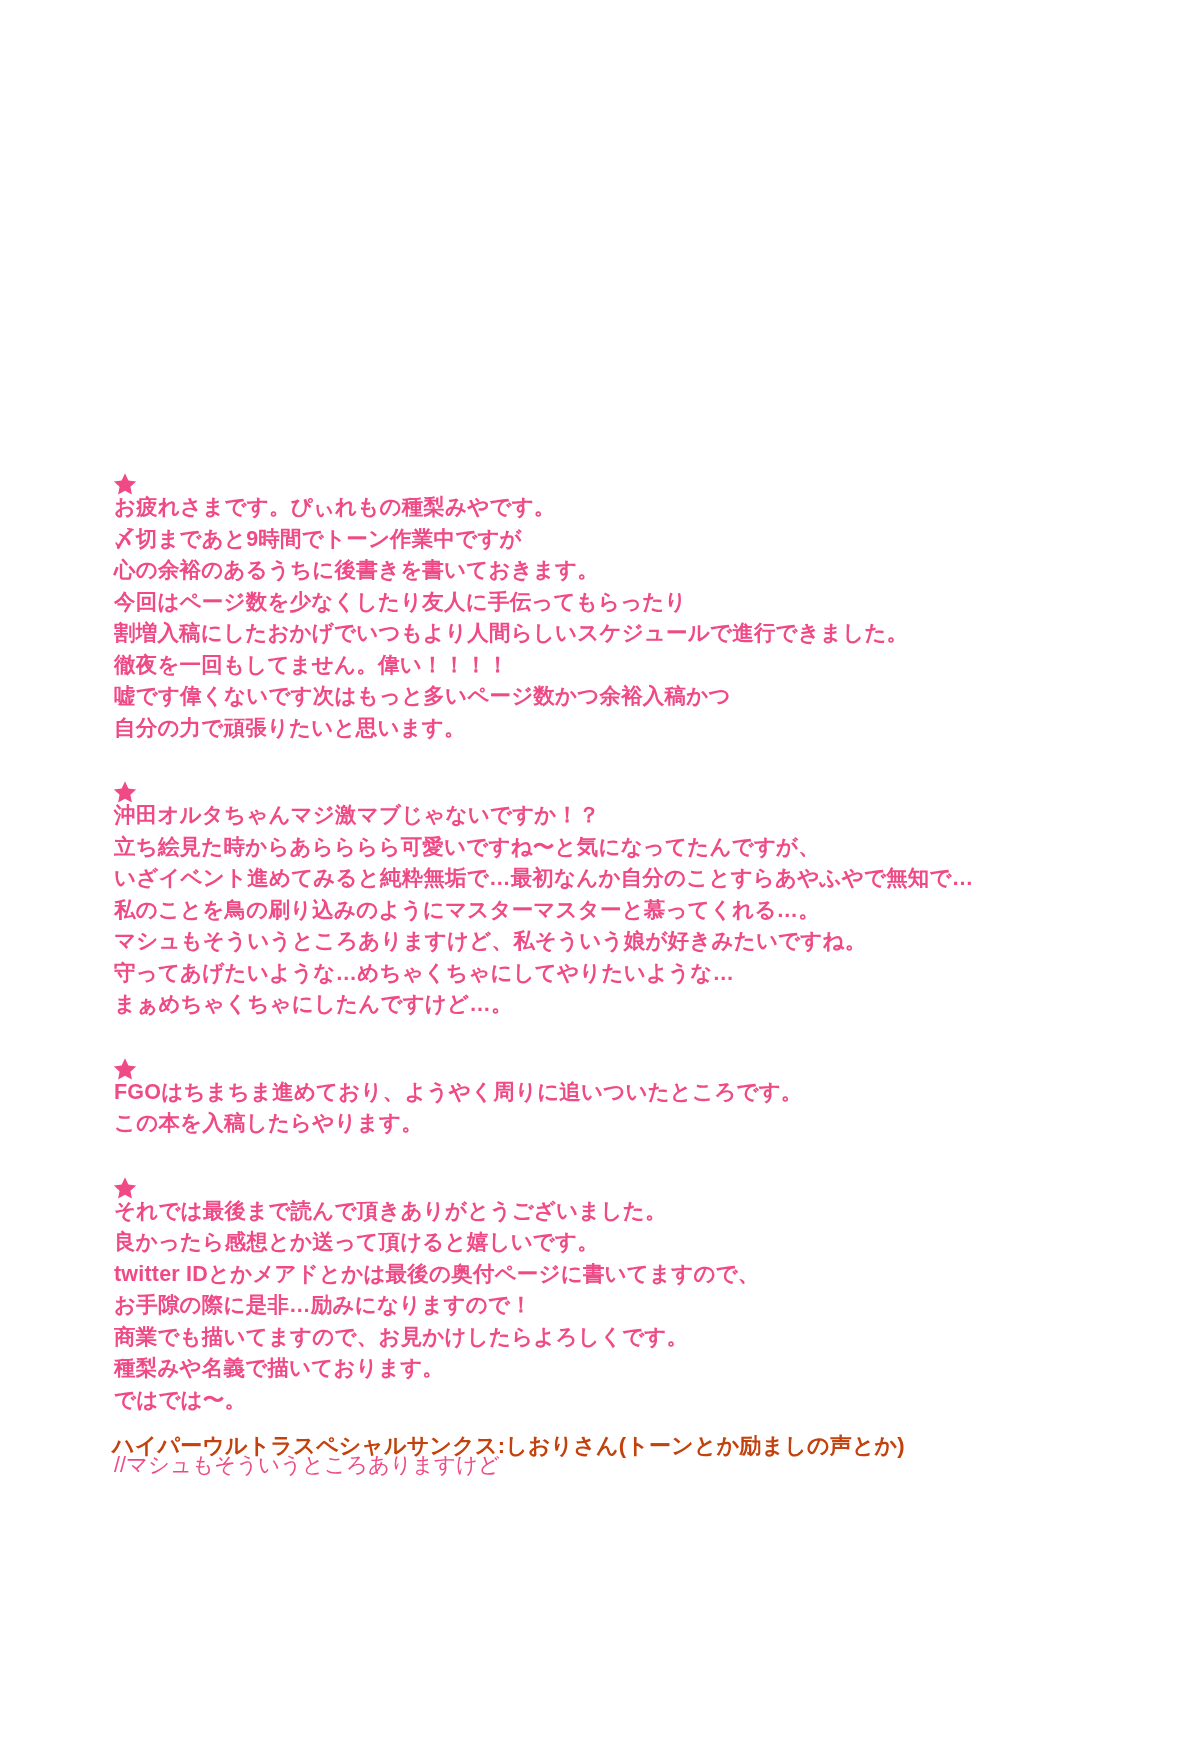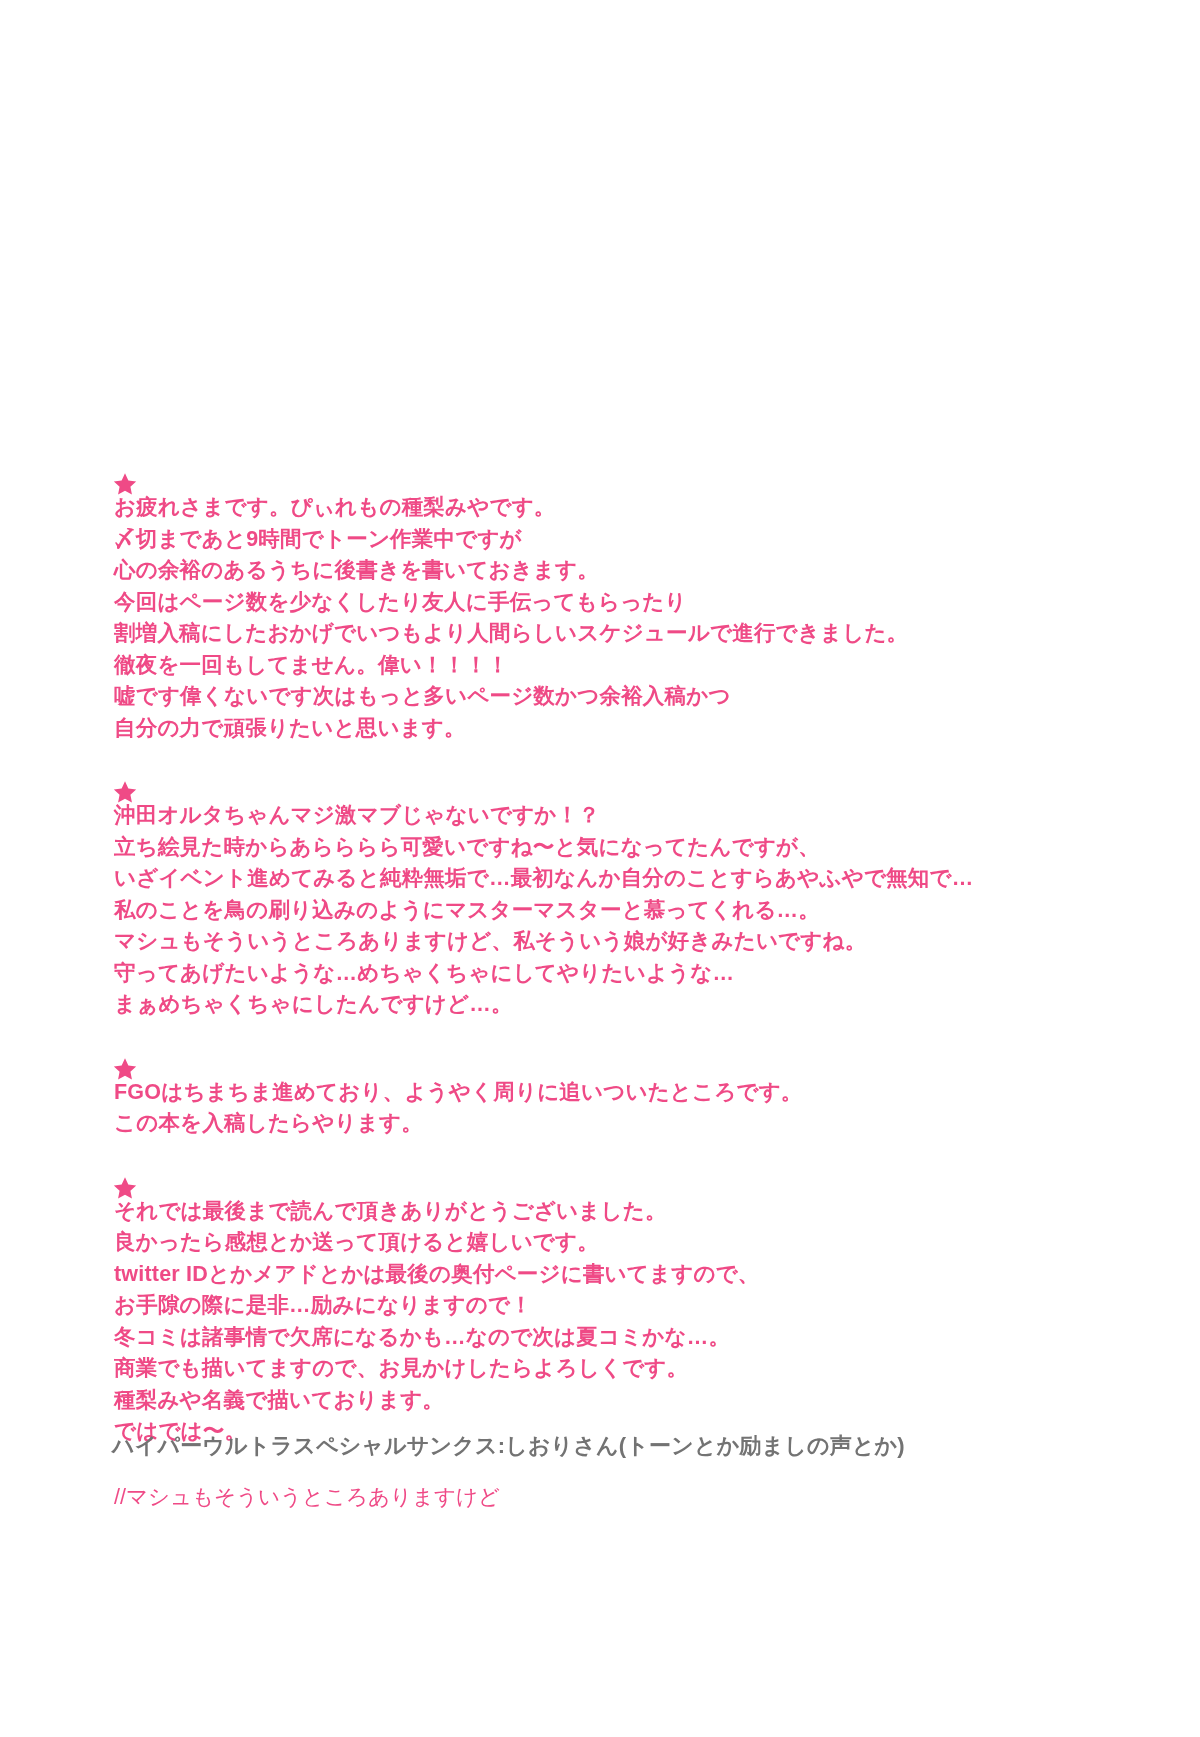--- a/index.html
+++ b/index.html
@@ -77,21 +77,21 @@
     line-height: 31.5px;
     margin-top: 34px;
     padding-left: 2px;
     white-space: pre;
   }
 
   .thanks {
     position: absolute;
     left: 112px;
     top: 1430px;
-    color: #737373;
+    color: #c2410c;
     font-size: 22px;
     line-height: 32px;
     font-weight: 700;
     letter-spacing: 0.2px;
     white-space: pre;
   }
 </style>
 </head>
 <body>
 
@@ -150,21 +150,20 @@
       <span class="star">
         <svg viewBox="0 0 24 24" aria-hidden="true">
           <path d="M12 1.2l3.1 6.6 7.2.9-5.3 5 1.4 7.1-6.4-3.5-6.4 3.5 1.4-7.1-5.3-5 7.2-.9z" fill="#ef4a86"></path>
         </svg>
       </span>
       <ul class="lines">
         <li>それでは最後まで読んで頂きありがとうございました。</li>
         <li>良かったら感想とか送って頂けると嬉しいです。</li>
         <li>twitter IDとかメアドとかは最後の奥付ページに書いてますので、</li>
         <li>お手隙の際に是非…励みになりますので！</li>
-        <li>冬コミは諸事情で欠席になるかも…なので次は夏コミかな…。</li>
         <li>商業でも描いてますので、お見かけしたらよろしくです。</li>
         <li>種梨みや名義で描いております。</li>
         <li>ではでは〜。</li>
       </ul>
       <div class="signature">//マシュもそういうところありますけど</div>
     </div>
 
   </div>
 
   <div class="thanks">ハイパーウルトラスペシャルサンクス:しおりさん(トーンとか励ましの声とか)</div>

